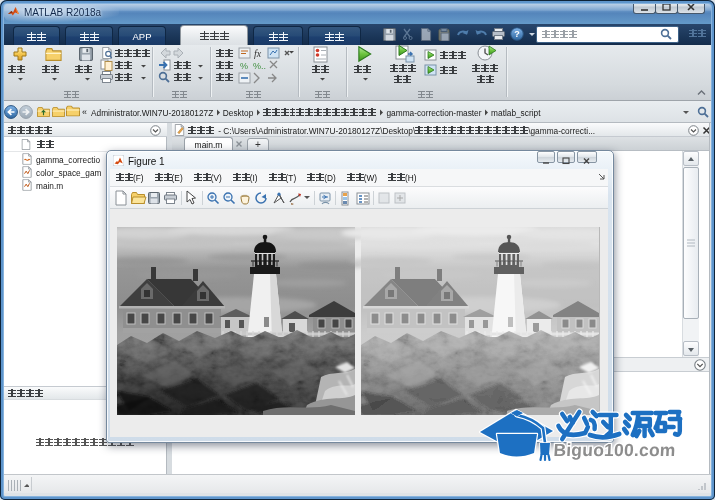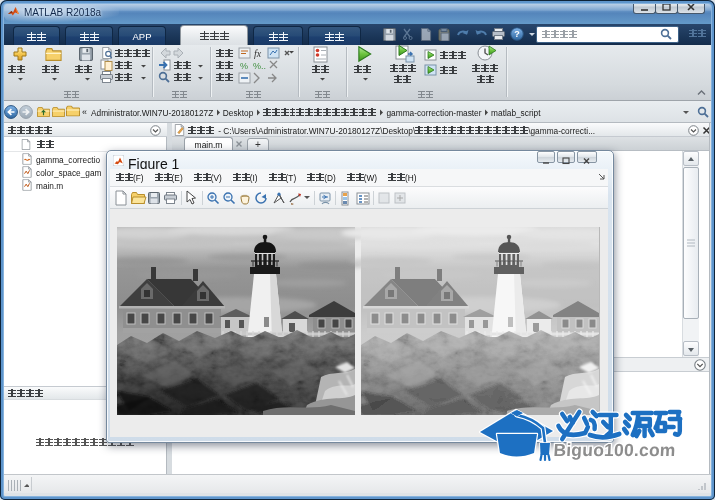--- a/index.html
+++ b/index.html
@@ -394,21 +394,21 @@
       <path d="M8 1v7M5 4v4M2 7v1" stroke="#b0b6bc" stroke-width="1.4"></path>
     </svg>
 
 <div class="a" style="left:0;top:0;width:715px;height:500px;border-radius:7px 7px 5px 5px;box-shadow:inset 0 0 0 1px #0e2338,inset 0 0 0 3px #5e95cc,inset 0 0 0 4px #87b3dd;pointer-events:none"></div>
 
 <div class="a" style="left:106px;top:150px;width:506px;height:291px;background:linear-gradient(#f5f9fc,#e7eff6 22px,#d9e4ef 45px,#cfdce9);border:1px solid #75899e;border-radius:5px 5px 3px 3px;box-shadow:1px 3px 9px rgba(30,40,60,.5),inset 0 0 0 1px rgba(255,255,255,.8)"></div>
 <svg class="a" style="left:113px;top:155px" width="11" height="11" viewBox="0 0 11 11">
       <rect width="11" height="11" rx="2" fill="#fff" stroke="#aab4be" stroke-width=".6"></rect>
       <path d="M1.5 8.5 L4 6 L5 7 L7 2.5 L9.8 8.5 L6.8 7 L4.8 9.3z" fill="#d44a10"></path>
     </svg>
-<div class="a" style="left:128px;top:156px;font-size:14px;color:#111">Figure 1</div>
+<div class="a" style="left:128px;top:156px;font-size:10px;color:#111">Figure 1</div>
 <div class="a" style="left:537px;top:151px;width:18px;height:12px;background:linear-gradient(#fefefe,#dfe5ea 50%,#cdd4da 50%,#e6ebef);border:1px solid #8795a3;border-radius:2px;box-sizing:border-box"><svg width="16" height="10">
         <path d="M5 7h6" stroke="#444" stroke-width="1.4"></path>
       </svg></div>
 <div class="a" style="left:557px;top:151px;width:18px;height:12px;background:linear-gradient(#fefefe,#dfe5ea 50%,#cdd4da 50%,#e6ebef);border:1px solid #8795a3;border-radius:2px;box-sizing:border-box"><svg width="16" height="10">
         <rect x="5" y="2" width="6" height="5.5" fill="none" stroke="#444" stroke-width="1.1"></rect>
       </svg></div>
 <div class="a" style="left:577px;top:151px;width:20px;height:12px;background:linear-gradient(#fefefe,#dfe5ea 50%,#cdd4da 50%,#e6ebef);border:1px solid #8795a3;border-radius:2px;box-sizing:border-box"><svg width="18" height="10">
         <path d="M6 2.5l5 5M11 2.5l-5 5" stroke="#444" stroke-width="1.4"></path>
       </svg></div>
 

